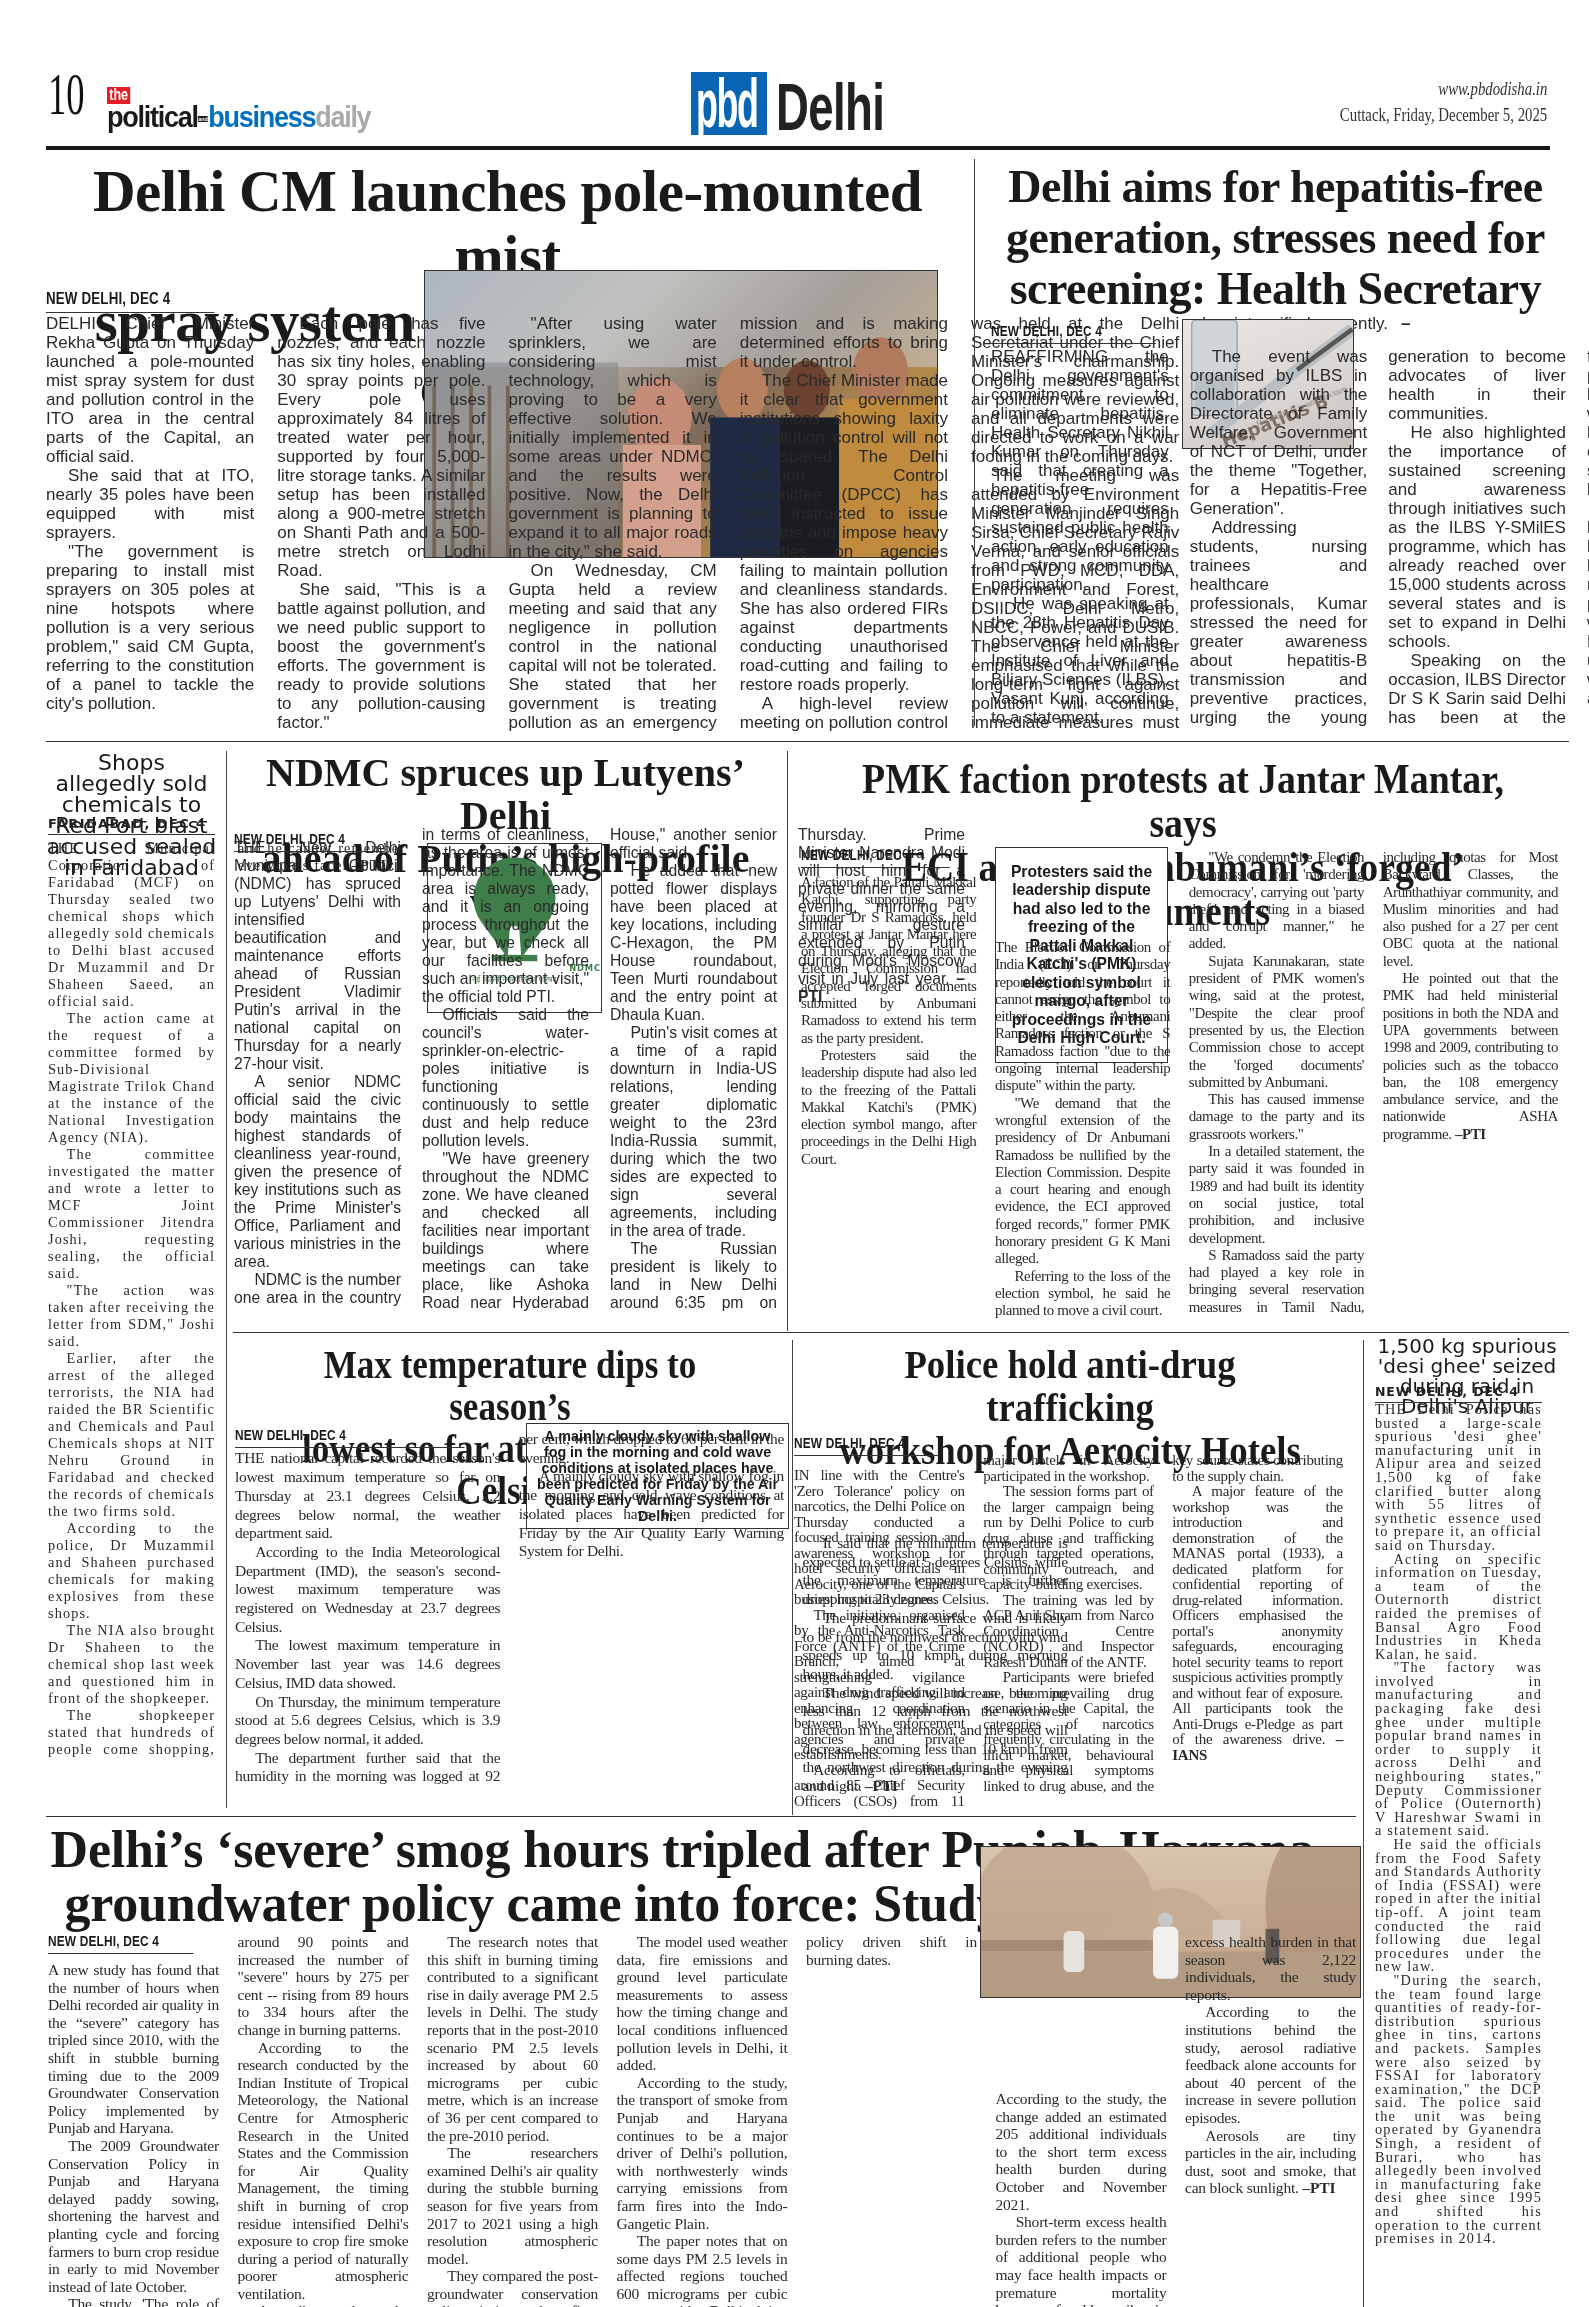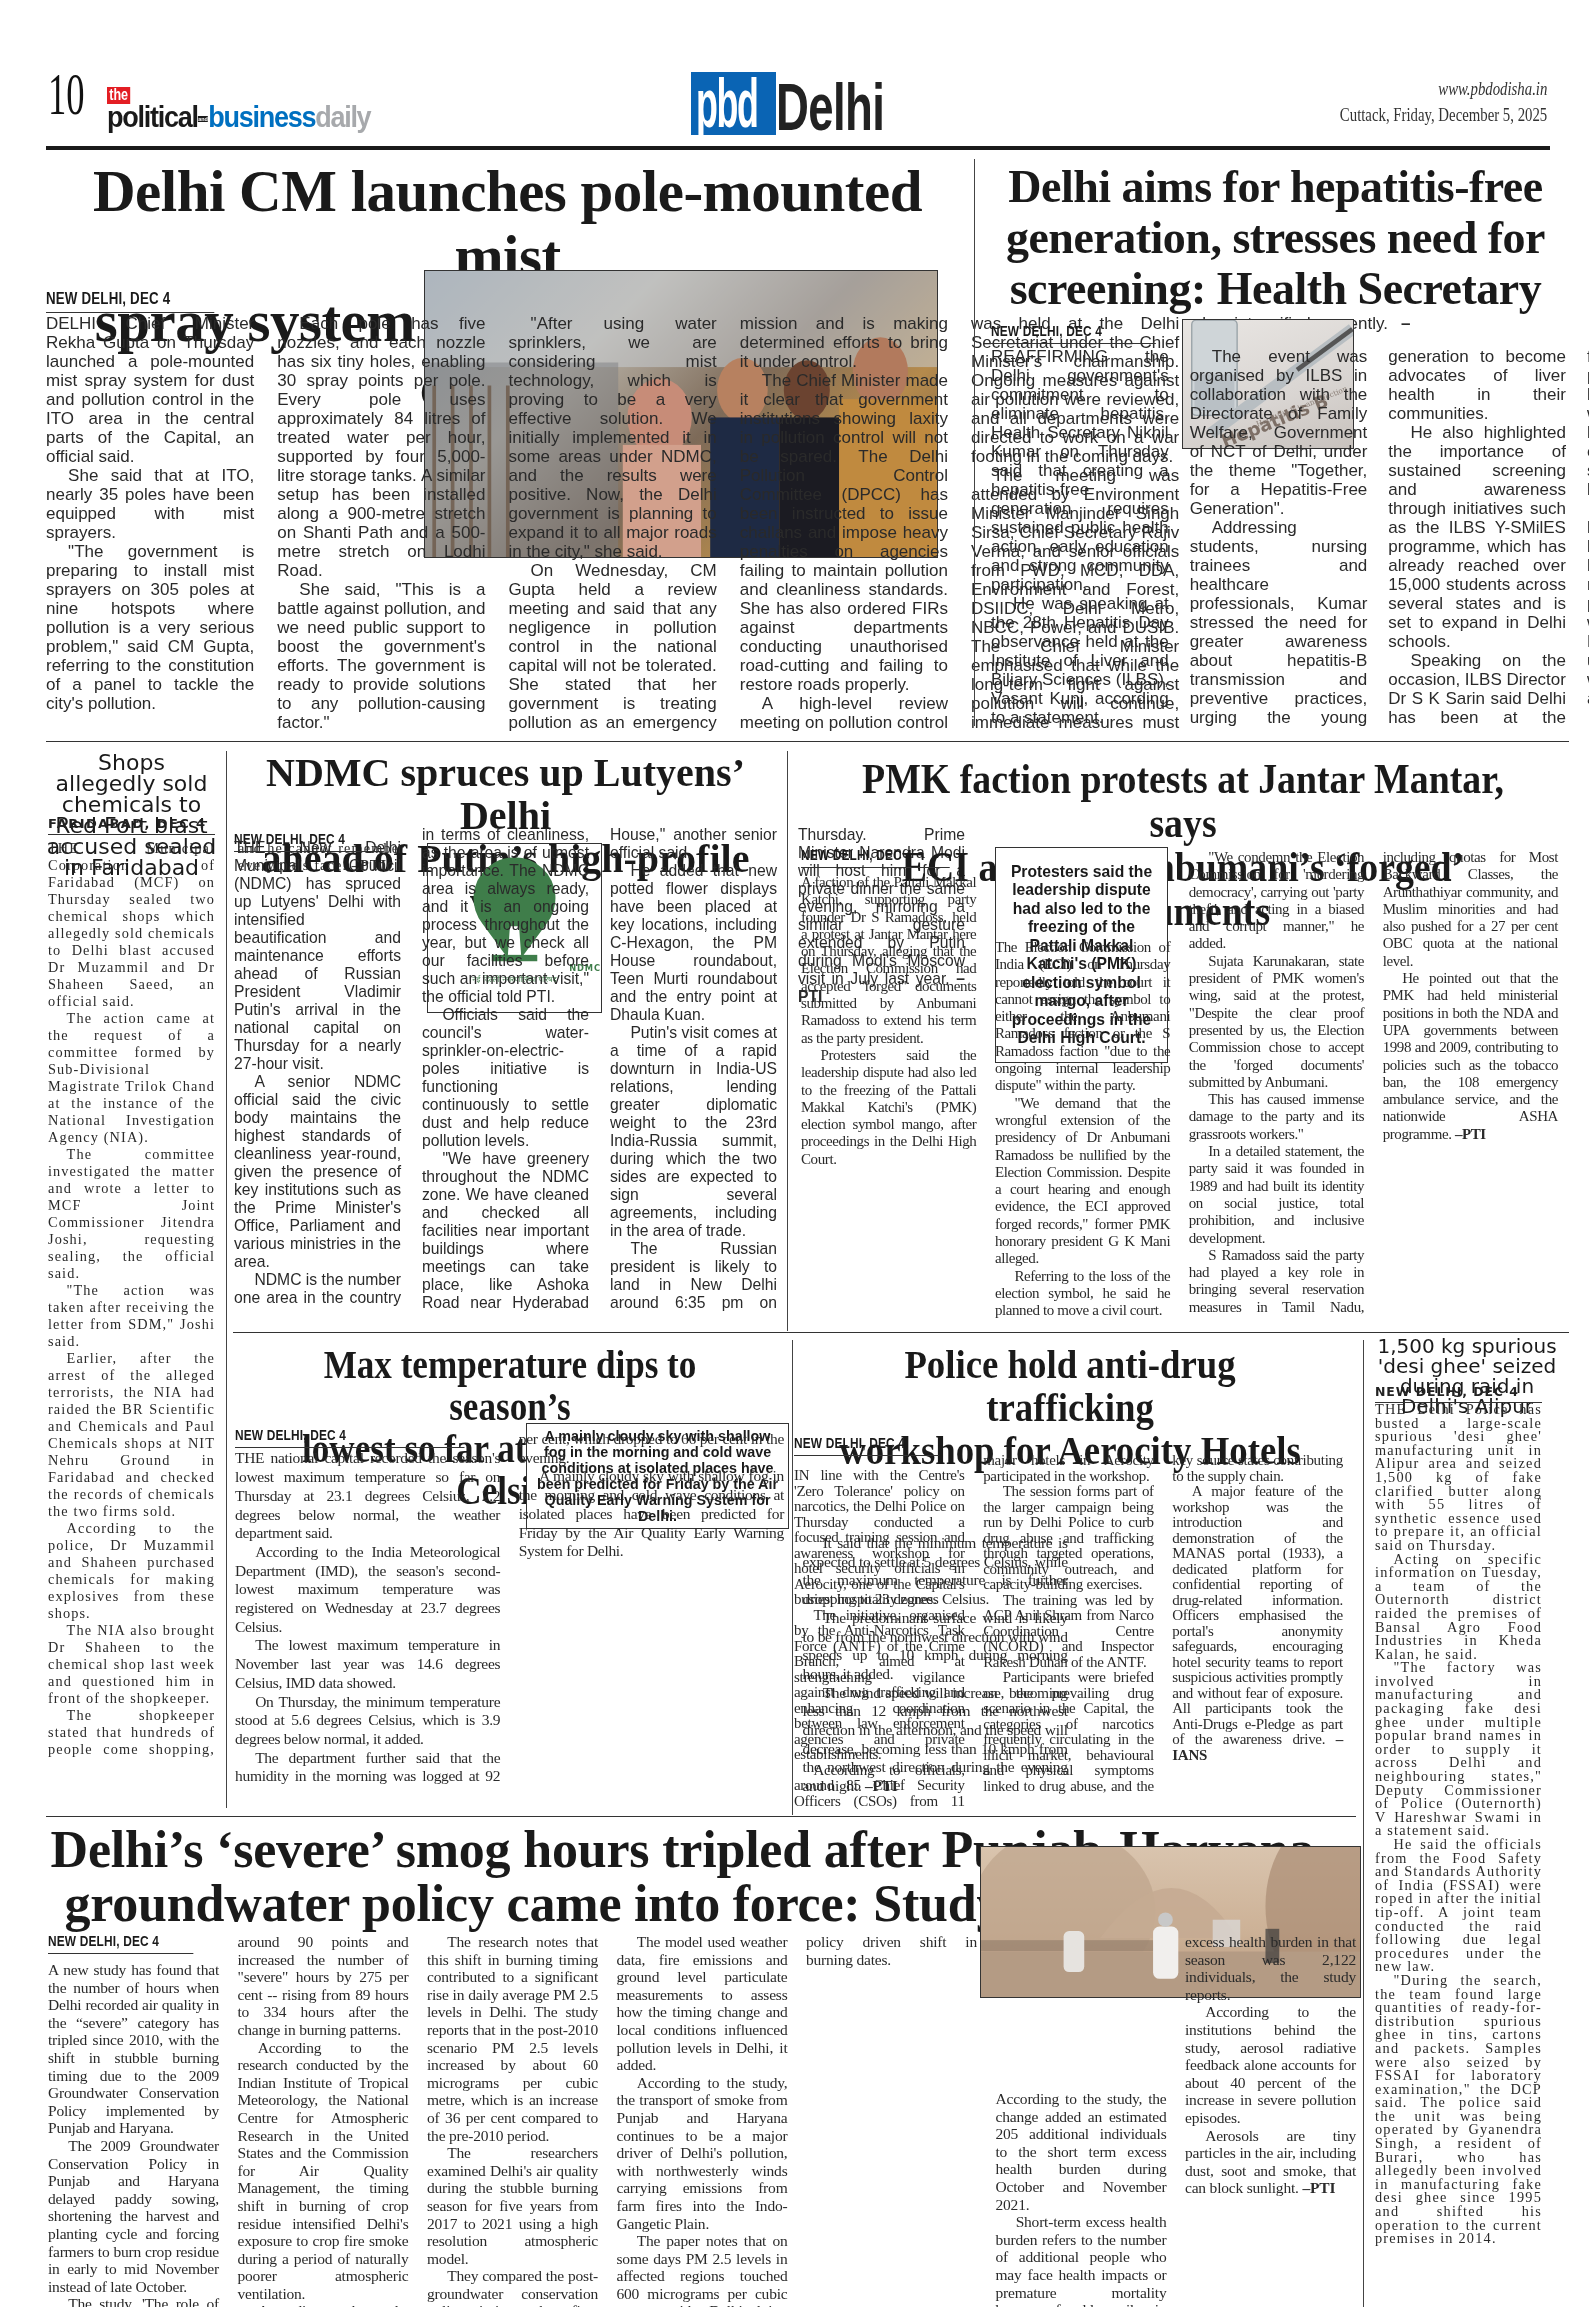--- a/index.html
+++ b/index.html
@@ -27,21 +27,21 @@
 <body>
 
 <div class="abs" style="left:0;top:0;width:1589px;height:138px">
   <div class="abs" style="left:48px;top:65px;font-family:'Liberation Serif',serif;font-size:59px;line-height:1;transform:scaleX(0.62);transform-origin:left;color:#111">10</div>
   <div class="abs" style="left:107px;top:87px;height:51px;width:323px">
     <span class="abs" style="left:0;top:0;background:#e31e24;color:#fff;font-family:'Liberation Sans',sans-serif;font-weight:bold;font-size:15.7px;line-height:15.7px;padding:0 2.8px 0.9px;transform:scaleX(0.8);transform-origin:left">the</span>
     <div class="abs" style="left:0;top:14.8px;white-space:nowrap;font-family:'Liberation Sans',sans-serif;font-weight:bold;font-size:30px;line-height:30px;letter-spacing:-1.4px;transform:scaleX(0.9);transform-origin:left">
       <span style="color:#1a1a1a">political</span><span style="font-size:6px;letter-spacing:0;background:#1a1a1a;color:#fff;padding:0 0.5px;vertical-align:middle">and</span><span style="color:#0070c0">business</span><span style="color:#a7a9ac">daily</span>
     </div>
   </div>
-  <div class="abs" style="left:691px;top:72px;width:85px;height:63px;background:#0a64b4;overflow:hidden">
+  <div class="abs" style="left:691px;top:72px;width:76px;height:63px;background:#0a64b4;overflow:hidden">
     <span class="abs" style="left:4.6px;top:-2.8px;color:#fff;font-family:'Liberation Sans',sans-serif;font-weight:bold;font-size:69px;line-height:69px;letter-spacing:-2.8px;transform:scaleX(0.52);transform-origin:left">pbd</span>
   </div>
   <div class="abs" style="left:776px;top:74px;font-family:'Liberation Sans',sans-serif;font-weight:bold;font-size:67px;line-height:65px;color:#222;transform:scaleX(0.68);transform-origin:left;letter-spacing:-0.9px">Delhi</div>
   <div class="abs" style="right:42px;top:79px;font-family:'Liberation Serif',serif;font-style:italic;font-size:18.5px;color:#333;transform:scaleX(0.8);transform-origin:right">www.pbdodisha.in</div>
   <div class="abs" style="right:42px;top:105px;font-family:'Liberation Serif',serif;font-size:18.5px;color:#333;transform:scaleX(0.8);transform-origin:right;white-space:nowrap">Cuttack, Friday, December 5, 2025</div>
 </div>
 <div class="hr" style="left:46px;top:146px;width:1504px;height:4.2px;background:#1a1a1a"></div>
 
 <article>
   <h1 class="abs hl hl-b" style="left:46px;top:159px;width:923px;font-size:59px;line-height:65px;letter-spacing:-0.5px">

